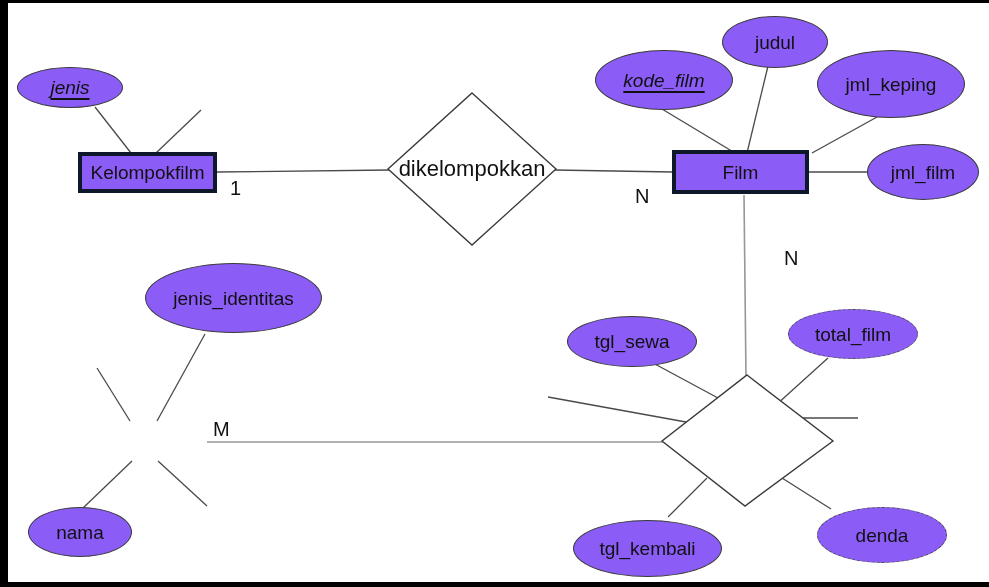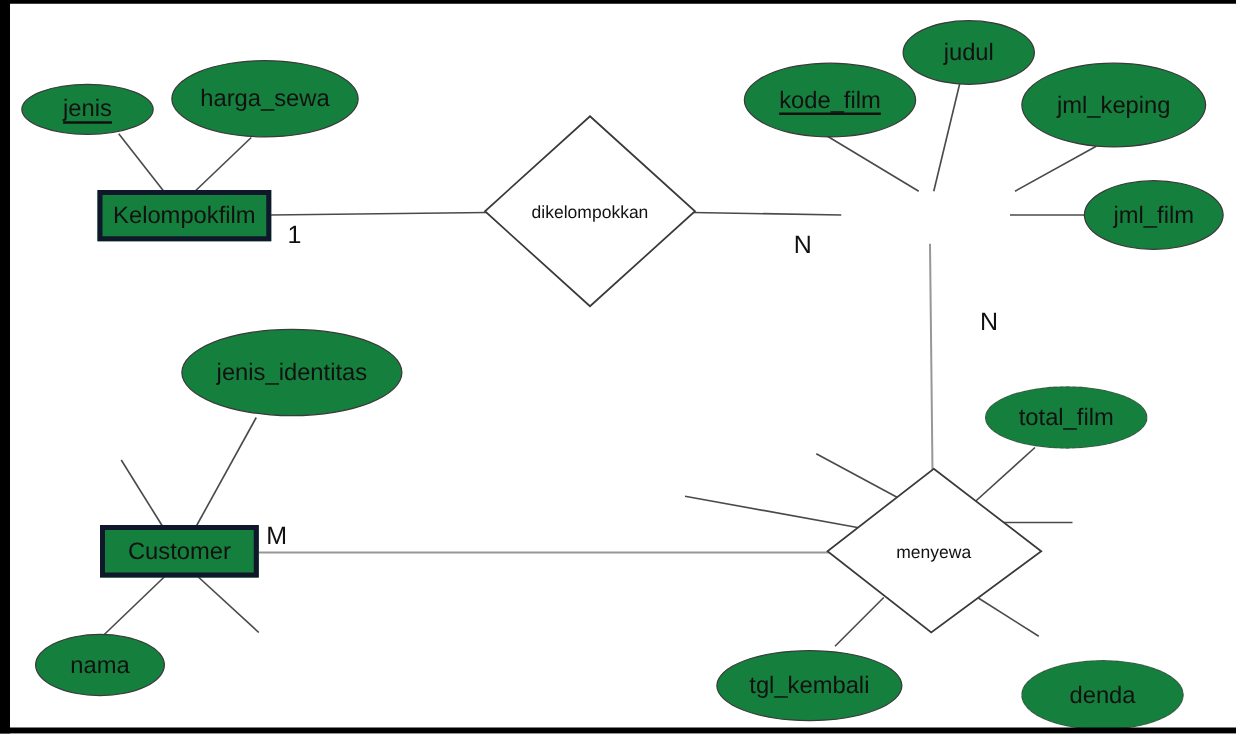--- a/index.html
+++ b/index.html
@@ -7,28 +7,28 @@
     position:relative;width:989px;height:587px;background:#ffffff;
     font-family:"Liberation Sans","DejaVu Sans",sans-serif;color:#111;
     overflow:hidden;
   }
   .frame-edge{position:absolute;background:#000;}
   .edge-left{left:0;top:0;width:8px;height:587px;}
   .edge-top{left:0;top:0;width:989px;height:3px;}
   .edge-bottom{left:0;top:582px;width:989px;height:5px;}
   svg.wires{position:absolute;left:0;top:0;width:989px;height:587px;}
   .node{position:absolute;display:flex;align-items:center;justify-content:center;
-    text-align:center;box-sizing:border-box;background:#15803d;}
+    text-align:center;box-sizing:border-box;background:#8b5cf6;}
   .entity{border:4px solid #0f172a;font-size:19px;}
   .attr{border:1.5px solid #3a3a3a;border-radius:50%;font-size:19px;}
   .attr.dashed{border:1.6px dashed #4a4a4a;}
   .lbl{white-space:nowrap;line-height:1;}
-  .u{text-decoration:underline;text-underline-offset:4px;text-decoration-thickness:1.5px;}
+  .u{text-decoration:underline;text-underline-offset:4px;text-decoration-thickness:1.5px;font-style:italic;}
   .rel-label{position:absolute;display:flex;align-items:center;justify-content:center;
-    font-size:14px;background:transparent;}
+    font-size:22px;background:transparent;}
   .card{position:absolute;font-size:20px;line-height:1;background:transparent;}
 </style>
 </head>
 <body>
 
 <div class="stage">
 
   <svg class="wires" viewBox="0 0 989 587">
 
     <line x1="744" y1="195" x2="746" y2="377" stroke="#979797" stroke-width="1.6"></line>
@@ -54,36 +54,30 @@
     <line x1="782" y1="478" x2="831" y2="509" stroke="#4a4a4a" stroke-width="1.3"></line>
     <line x1="707" y1="478" x2="668" y2="517" stroke="#4a4a4a" stroke-width="1.3"></line>
 
     <polygon points="472,93 556,169 472,245 388,169" fill="#ffffff" stroke="#3a3a3a" stroke-width="1.4"></polygon>
     <polygon points="747,375 833,441 745,506 662,441" fill="#ffffff" stroke="#3a3a3a" stroke-width="1.4"></polygon>
   </svg>
 
   <div class="rel-label" style="left:392px;top:157px;width:160px;height:24px">
     <span class="lbl">dikelompokkan</span>
   </div>
-  <div class="rel-label" style="left:687px;top:429px;width:120px;height:24px">
-    <span class="lbl">menyewa</span>
-  </div>
 
   <div class="node entity" style="left:78px;top:152px;width:139px;height:41px">
     <span class="lbl">Kelompokfilm</span>
   </div>
-  <div class="node entity" style="left:80px;top:420px;width:127px;height:42px">
-    <span class="lbl">Customer</span>
+  <div class="node entity" style="left:672px;top:150px;width:137px;height:44px">
+    <span class="lbl">Film</span>
   </div>
 
   <div class="node attr" style="left:17px;top:67px;width:106px;height:41px">
     <span class="lbl u">jenis</span>
-  </div>
-  <div class="node attr" style="left:137px;top:48px;width:150px;height:62px">
-    <span class="lbl">harga_sewa</span>
   </div>
 
   <div class="node attr" style="left:595px;top:50px;width:138px;height:60px">
     <span class="lbl u">kode_film</span>
   </div>
   <div class="node attr" style="left:722px;top:16px;width:106px;height:52px">
     <span class="lbl">judul</span>
   </div>
   <div class="node attr" style="left:817px;top:50px;width:148px;height:68px">
     <span class="lbl">jml_keping</span>
@@ -92,27 +86,30 @@
     <span class="lbl">jml_film</span>
   </div>
 
   <div class="node attr" style="left:145px;top:263px;width:177px;height:70px">
     <span class="lbl">jenis_identitas</span>
   </div>
   <div class="node attr" style="left:28px;top:507px;width:104px;height:50px">
     <span class="lbl">nama</span>
   </div>
 
+  <div class="node attr" style="left:567px;top:316px;width:130px;height:51px">
+    <span class="lbl">tgl_sewa</span>
+  </div>
   <div class="node attr" style="left:573px;top:520px;width:149px;height:57px">
     <span class="lbl">tgl_kembali</span>
   </div>
   <div class="node attr dashed" style="left:788px;top:309px;width:130px;height:50px">
     <span class="lbl">total_film</span>
   </div>
-  <div class="node attr dashed" style="left:817px;top:528px;width:130px;height:56px">
+  <div class="node attr dashed" style="left:817px;top:507px;width:130px;height:56px">
     <span class="lbl">denda</span>
   </div>
 
   <div class="card" style="left:230px;top:178px">1</div>
   <div class="card" style="left:635px;top:186px">N</div>
   <div class="card" style="left:784px;top:248px">N</div>
   <div class="card" style="left:213px;top:419px">M</div>
 
   <div class="frame-edge edge-top"></div>
   <div class="frame-edge edge-left"></div>

